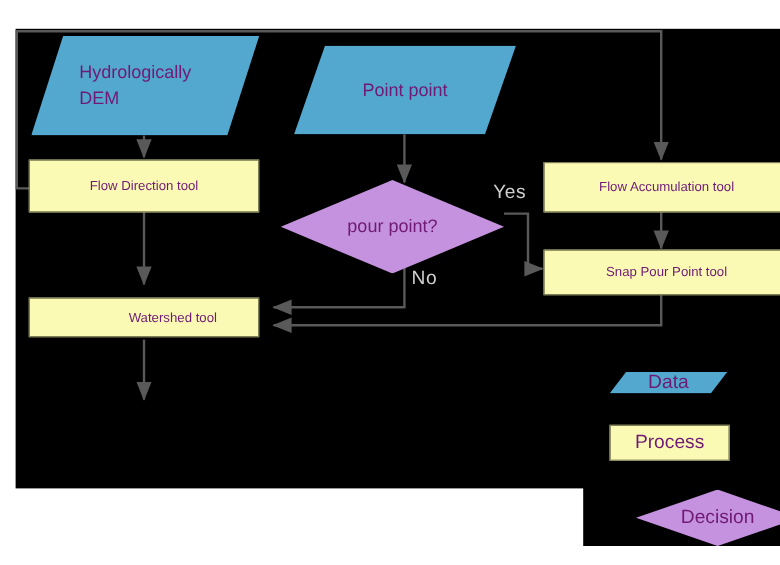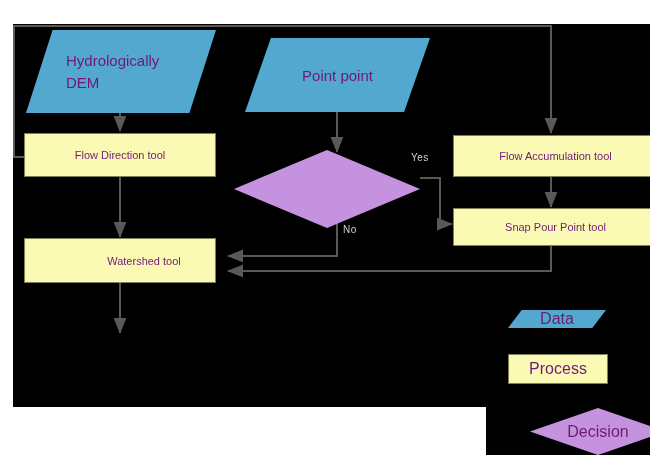--- a/index.html
+++ b/index.html
@@ -16,21 +16,21 @@
   
   .node{position:absolute;display:flex;align-items:center;justify-content:center;
         color:#701a75;box-sizing:border-box;}
   .proc{background:#fafab4;border:1px solid #7f7f55;font-size:11px;}
   .data-shape{background:#52a8ce;font-size:15px;}
   .dec{background:#c492de;font-size:15px;}
 
   .par{clip-path:polygon(14% 0%,100% 0%,86% 100%,0% 100%);}
   .diamond{clip-path:polygon(50% 0%,100% 50%,50% 100%,0% 50%);}
 
-  .edge-label{position:absolute;font-size:10px;color:#cfcfcf;letter-spacing:.5px;}
+  .edge-label{position:absolute;font-size:16px;color:#cfcfcf;letter-spacing:.5px;}
 
   .legend-lbl{font-size:16px;}
 </style>
 </head>
 <body>
 
 <div id="stage">
 
   <div class="panel" id="panel-main"></div>
   <div class="panel" id="panel-legend"></div>
@@ -74,27 +74,28 @@
 
   <div class="node proc" style="left:24px;top:133px;width:192px;height:44px;">
     <span>Flow Direction tool</span>
   </div>
 
   <div class="node proc" style="left:453px;top:135px;width:205px;height:42px;">
     <span>Flow Accumulation tool</span>
   </div>
 
   <div class="node dec diamond" style="left:234px;top:150px;width:186px;height:78px;flex-direction:column;line-height:1.3;">
+    <span>pour point?</span>
   </div>
 
   <div class="node proc" style="left:453px;top:208px;width:205px;height:38px;">
     <span>Snap Pour Point tool</span>
   </div>
 
-  <div class="node proc" style="left:24px;top:238px;width:192px;height:45px;padding-left:48px;">
+  <div class="node proc" style="left:24px;top:248px;width:192px;height:33px;padding-left:48px;">
     <span>Watershed tool</span>
   </div>
 
 
   <div class="edge-label" style="left:411px;top:152px;">
     <span>Yes</span>
   </div>
   <div class="edge-label" style="left:303px;top:224px;padding-left:40px;">
     <span>No</span>
   </div>

